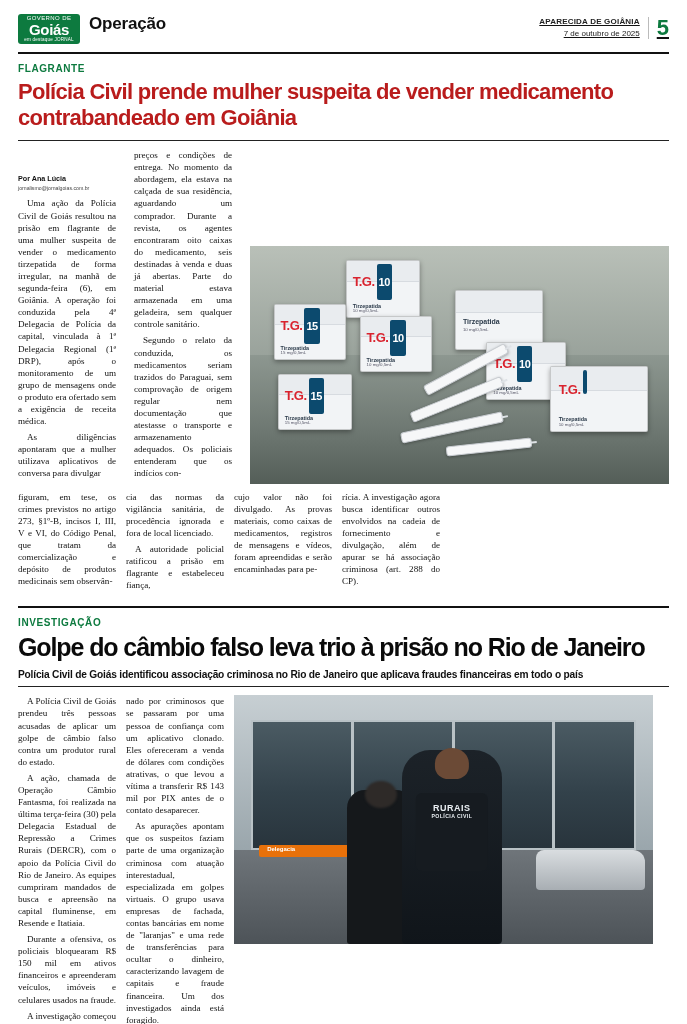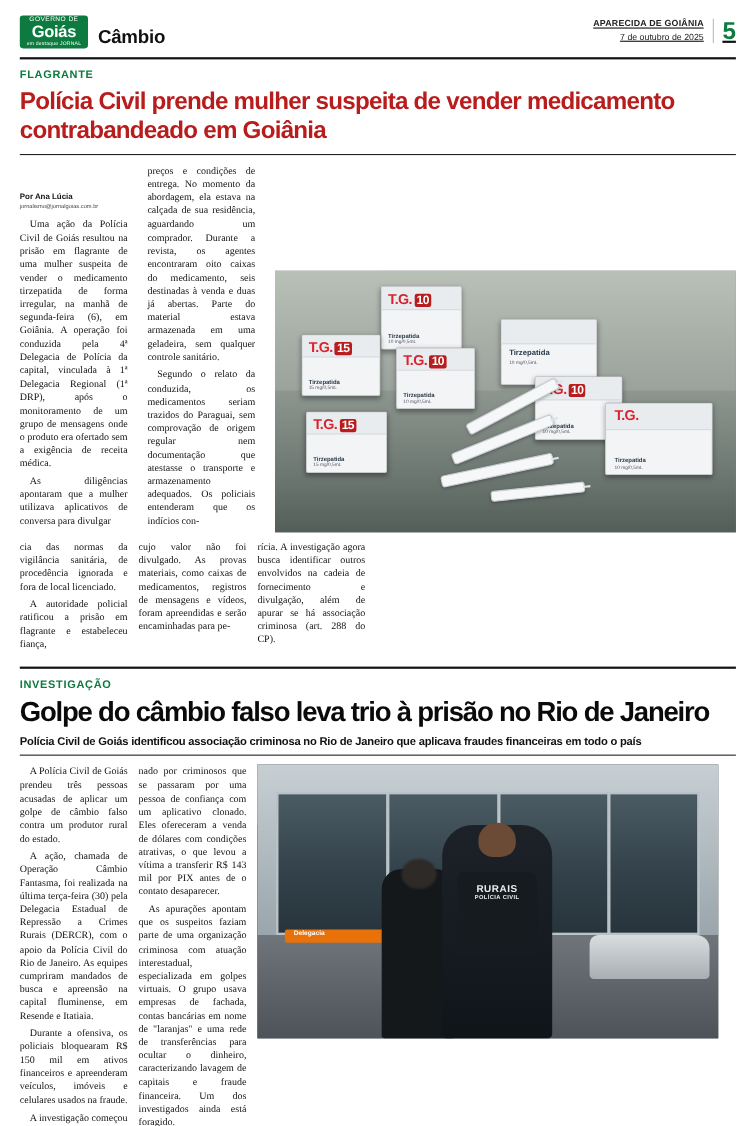--- a/index.html
+++ b/index.html
@@ -21,21 +21,21 @@
 
   
   .masthead {
     display: flex;
     align-items: flex-start;
     justify-content: space-between;
     padding-bottom: 6px;
   }
   .mast-left {
     display: flex;
-    align-items: flex-end;
+    align-items: flex-start;
     gap: 9px;
   }
   .logo {
     width: 62px;
     height: 30px;
     background: #0d7a3f;
     border-radius: 3px;
     color: #fff;
     display: flex;
     flex-direction: column;
@@ -191,24 +191,24 @@
     top: 6%;
     left: 8%;
     font-family: "Liberation Sans", sans-serif;
     font-weight: bold;
     letter-spacing: -.5px;
     color: #d9232e;
     font-size: 13px;
   }
   .box .tg .num {
     display: inline-block;
-    background: #b91c1c;
+    background: #0c4a6e;
     color: #fff;
     border-radius: 2px;
-    padding: 0 2px;
+    padding: 12px 2px;
     margin-left: 2px;
     font-size: 11px;
   }
   .box .name {
     position: absolute;
     bottom: 14%;
     left: 8%;
     font-family: "Liberation Sans", sans-serif;
     font-size: 5.4px;
     color: #2b3a4a;
@@ -330,21 +330,21 @@
 
 <div class="page">
 
   <div class="masthead">
     <div class="mast-left">
       <div class="logo">
         <div class="logo-top">GOVERNO DE</div>
         <div class="logo-main">Goiás</div>
         <div class="logo-sub">em destaque  JORNAL</div>
       </div>
-      <div class="section-name">Câmbio</div>
+      <div class="section-name">Operação</div>
     </div>
     <div class="mast-right">
       <div class="edition">
         <div class="city">APARECIDA DE GOIÂNIA</div>
         <div>7 de outubro de 2025</div>
       </div>
       <div class="pagenum">5</div>
     </div>
   </div>
   <div class="rule-top"></div>
@@ -427,20 +427,23 @@
           <span class="tip"></span>
         </div>
       <div class="syringe" style="left:196px; top:196px; width:86px; height:10px; transform:rotate(-6deg);">
           <span class="tip"></span>
         </div>
     </div>
   </div>
 
   <div class="a1-bottom">
     <div class="col">
+      <p>figuram, em tese, os crimes previstos no artigo 273, §1º-B, incisos I, III, V e VI, do Código Penal, que tratam da comercialização e depósito de produtos medicinais sem observân-</p>
+    </div>
+    <div class="col">
       <p>cia das normas da vigilância sanitária, de procedência ignorada e fora de local licenciado.</p>
       <p class="indent">A autoridade policial ratificou a prisão em flagrante e estabeleceu fiança,</p>
     </div>
     <div class="col">
       <p>cujo valor não foi divulgado. As provas materiais, como caixas de medicamentos, registros de mensagens e vídeos, foram apreendidas e serão encaminhadas para pe-</p>
     </div>
     <div class="col">
       <p>rícia. A investigação agora busca identificar outros envolvidos na cadeia de fornecimento e divulgação, além de apurar se há associação criminosa (art. 288 do CP).</p>
     </div>
   </div>

